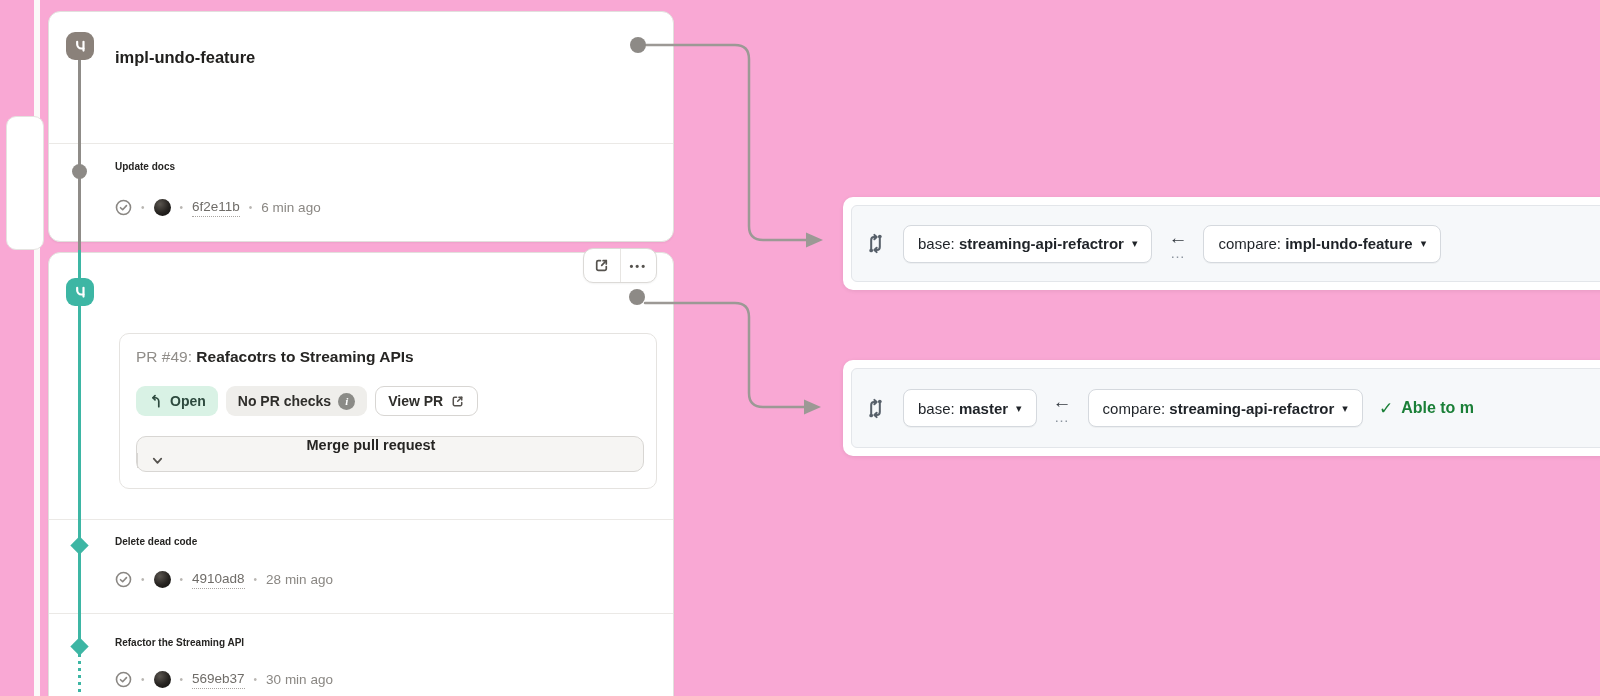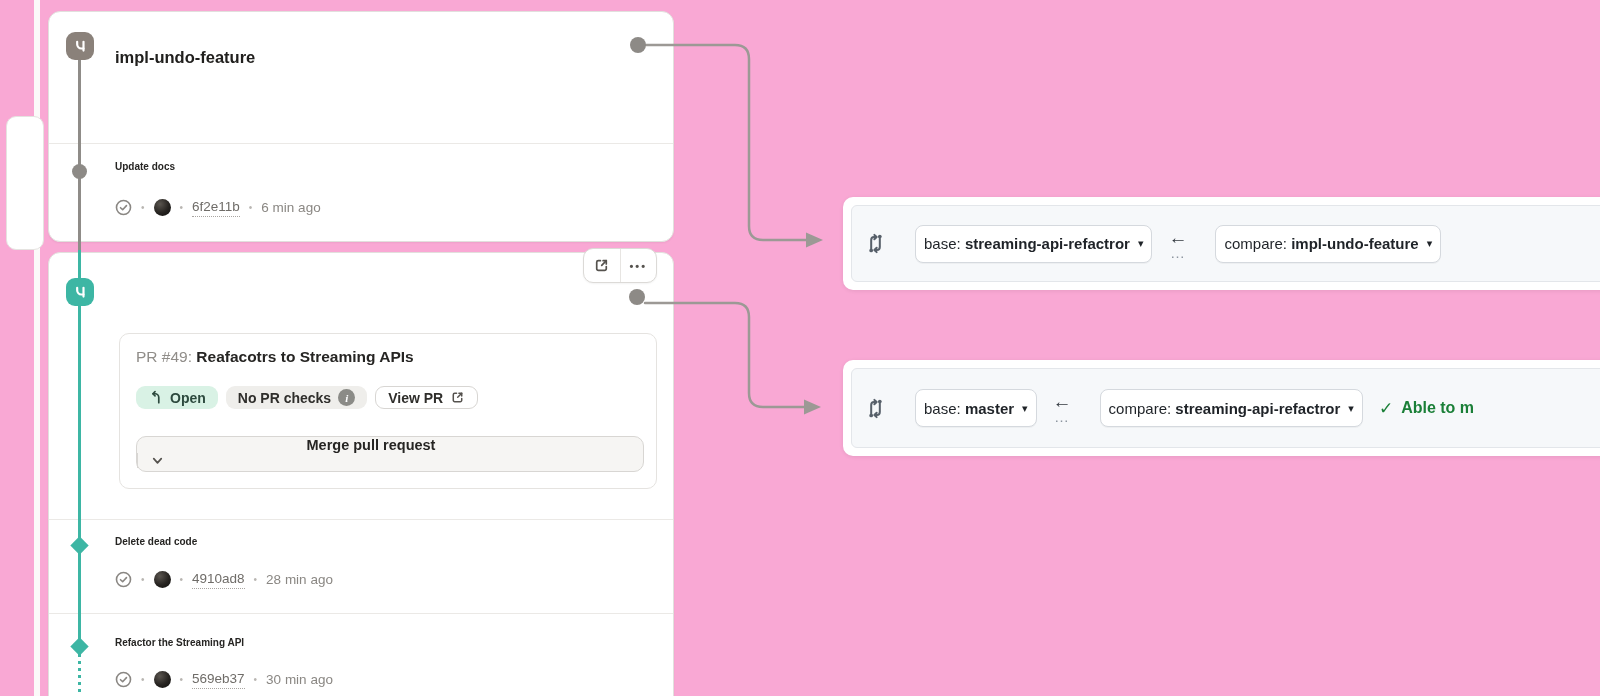--- a/index.html
+++ b/index.html
@@ -61,21 +61,21 @@
   .card-actions .cell + .cell { border-left:1px solid #e7e5e2; }
   .menu-dots { font-size:11px; letter-spacing:2px; color:#55524e; font-weight:700; }
 
   
   .pr-box { position:absolute; left:70px; top:80px; width:538px; height:156px; border:1px solid #e5e3e0;
     border-radius:10px; background:#fff; }
   .pr-title-row { position:absolute; left:16px; top:14px; font-size:15.5px; }
   .pr-label { color:#908d89; }
   .pr-title { color:#262523; font-weight:600;margin-top:28px; }
   .badges { position:absolute; left:16px; top:52px; display:flex; gap:8px; align-items:center; }
-  .pill { height:23px; display:flex; align-items:center; gap:7px; padding:0 12px; border-radius:9px;
+  .pill { height:30px; display:flex; align-items:center; gap:7px; padding:0 12px; border-radius:9px;
     font-size:14px; font-weight:600; color:#2f2e2b; }
   .pill-open { background:#d9f2e5; color:#2d4a3e; }
   .pill-checks { background:#efeeeb; }
   .pill-view { background:#fff; border:1px solid #d8d6d3; cursor:pointer; }
   .info-circle { width:17px; height:17px; border-radius:50%; background:#8b8b87; color:#fff;
     font-size:11px; font-weight:700; display:flex; align-items:center; justify-content:center;
     font-family:"Liberation Serif", serif; font-style:italic; }
   .merge-btn { position:absolute; left:16px; top:102px; width:508px; height:36px; background:#f6f5f3;
     border:1px solid #d8d6d3; border-radius:10px; display:flex; cursor:pointer;flex-direction:column; }
   .merge-main { width:468px; display:flex; align-items:center; justify-content:center;
@@ -84,23 +84,23 @@
     justify-content:center; cursor:pointer; }
 
   
   .gh-card { position:absolute; left:843px; width:800px; background:#ffffff; border-radius:10px;
     box-shadow:0 1px 4px rgba(0,0,0,0.08); }
   .gh-card1 { top:197px; height:93px; }
   .gh-card2 { top:360px; height:96px; }
   .gh-inner { position:absolute; left:8px; top:8px; bottom:8px; width:786px; background:#f6f8fa;
     border:1px solid #e3e6ea; border-radius:6px; display:flex; align-items:center; gap:16px;
     padding-left:12px; }
-  .gh-select { height:38px; display:flex; align-items:center; gap:6px; padding:0 8px; background:#fff;
+  .gh-select { height:38px; display:flex; align-items:center; gap:6px; padding:0 14px; background:#fff;
     border:1px solid #d5d9de; border-radius:8px; font-size:15px; color:#1f2328; cursor:pointer;
-    white-space:nowrap; box-shadow:0 1px 0 rgba(27,31,36,0.04);margin-left:12px; }
+    white-space:nowrap; box-shadow:0 1px 0 rgba(27,31,36,0.04); }
   .gh-select b { font-weight:700; }
   .gh-caret { font-size:11px; color:#1f2328; margin-left:2px; }
   .gh-arrowstack { display:flex; flex-direction:column; align-items:center; line-height:1; }
   .gh-arrow { font-size:19px; color:#30363d; }
   .gh-dots { font-size:15px; color:#8c959f; margin-top:-2px; letter-spacing:1px; }
   .gh-status { display:flex; align-items:center; gap:8px; color:#1a7f37; font-size:16px;
     font-weight:700; white-space:nowrap; }
   .gh-status .check { font-size:17px; font-weight:400; }
 
   svg.overlay { position:absolute; left:0; top:0; z-index:4; pointer-events:none; }

